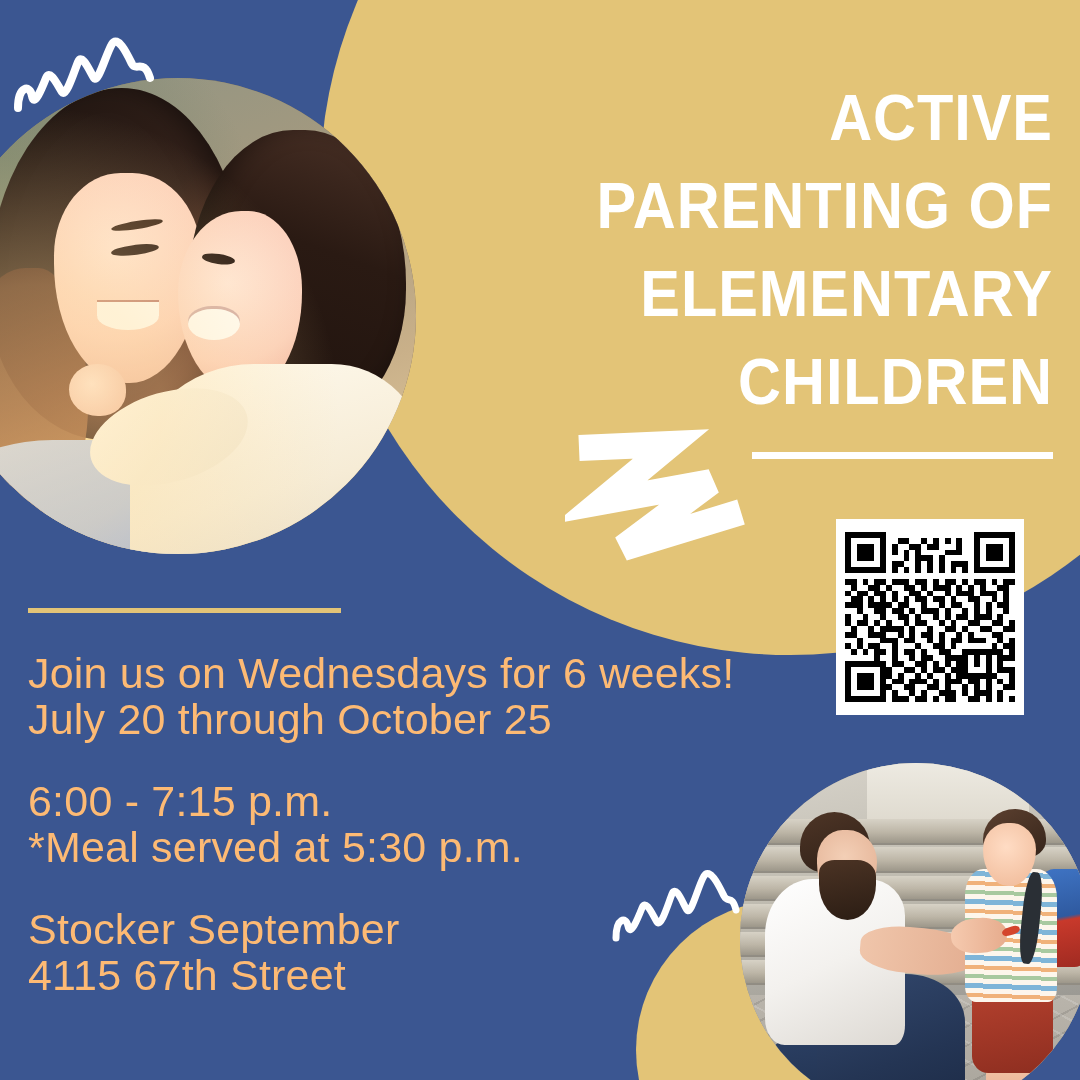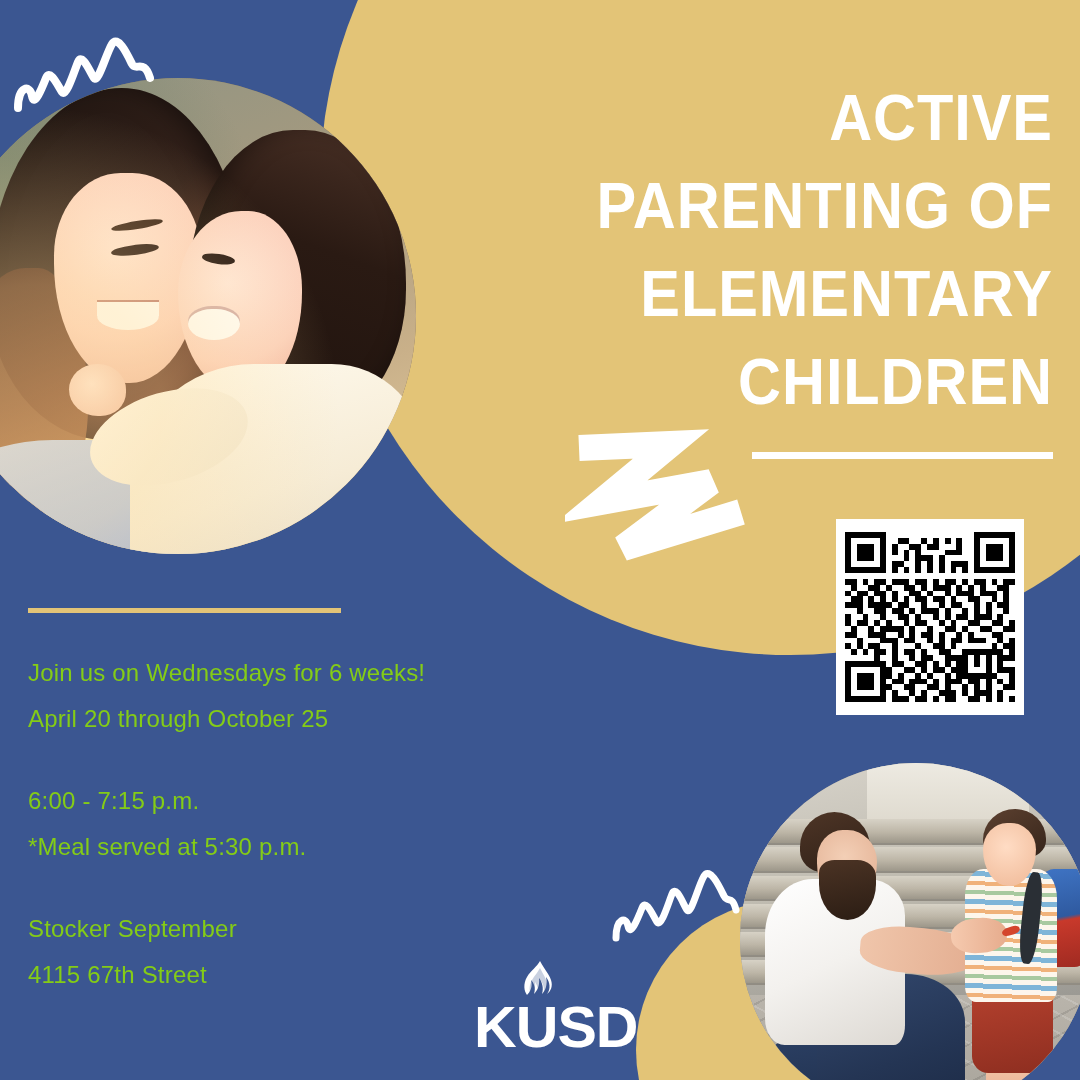--- a/index.html
+++ b/index.html
@@ -332,22 +332,22 @@
   .rule-gold {
     position:absolute;
     left:28px; top:608px;
     width:313px; height:5px;
     background:#e3c477;
   }
   .body-copy {
     position:absolute;
     left:28px; top:650px;
     width:660px;
-    color:#84cc16;
-    font-size:24px;
+    color:#fdba74;
+    font-size:43px;
     line-height:46px;
     letter-spacing:.2px;
   }
   .body-copy .blk { margin-bottom:36px; }
   .body-copy .blk:last-child { margin-bottom:0; }
   .body-copy .ln { display:block; white-space:nowrap; }
 
   
   .logo {
     position:absolute;
@@ -656,21 +656,21 @@
         <rect x="28" y="28" width="1" height="1"></rect>
       </g>
     </svg>
   </div>
 
   <div class="rule-gold"></div>
 
   <div class="body-copy">
     <div class="blk">
       <span class="ln">Join us on Wednesdays for 6 weeks!</span>
-      <span class="ln">April 20 through October 25</span>
+      <span class="ln">July 20 through October 25</span>
     </div>
     <div class="blk">
       <span class="ln">6:00 - 7:15 p.m.</span>
       <span class="ln">*Meal served at 5:30 p.m.</span>
     </div>
     <div class="blk">
       <span class="ln">Stocker September</span>
       <span class="ln">4115 67th Street</span>
     </div>
   </div>
@@ -715,30 +715,14 @@
 
   <div class="sq sq-bl">
     <svg viewBox="0 0 132 86">
       <path d="M8 80 C8 60 18 58 20 68 C22 80 30 60 34 50
                C38 40 45 58 49 64 C53 70 60 46 64 36
                C68 26 75 46 79 52 C83 58 90 28 96 18
                C102 8 112 30 116 38 C120 46 124 36 128 52" fill="none" stroke="#ffffff" stroke-width="7" stroke-linecap="round" stroke-linejoin="round"></path>
     </svg>
   </div>
 
-  <div class="logo">
-    <div class="flame">
-      <svg viewBox="0 0 44 52">
-        <path d="M22 1 C27 10 31 14 33 20 C35 26 33 31 29 34
-                 C33 29 32 22 28 17 C30 25 27 31 24 34
-                 C26 28 24 22 21 18 C22 26 19 31 16 34
-                 C18 28 16 23 13 20 C15 27 12 32 9 35
-                 C6 31 5 24 9 17 C13 10 19 7 22 1 Z" fill="#ffffff"></path>
-        <path d="M22 8 C25 14 28 18 29 23 C30 28 28 32 25 35
-                 C27 31 26 25 23 21 C24 27 22 32 20 35
-                 C21 30 19 25 17 22 C18 28 15 32 13 35
-                 C11 31 11 25 14 20 C17 15 20 12 22 8 Z" fill="#3b5691" opacity=".28"></path>
-      </svg>
-    </div>
-    <div class="word">KUSD</div>
-  </div>
 
 </div>
 
 </body></html>

